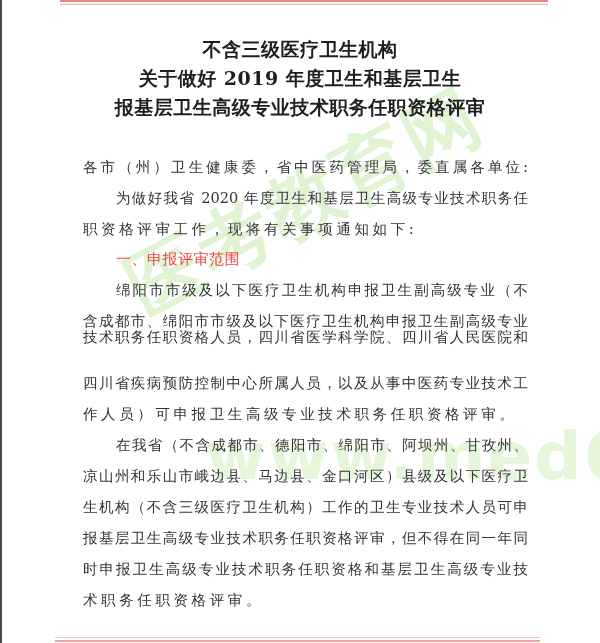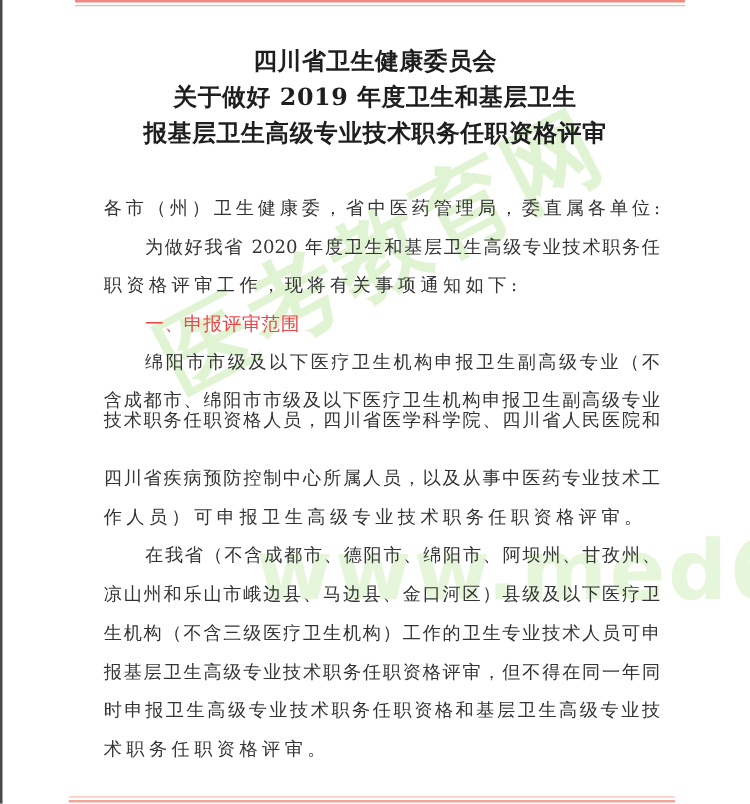--- a/index.html
+++ b/index.html
@@ -124,21 +124,21 @@
 <div class="left-edge"></div>
 
 <div class="rule-top">
   <div class="thick"></div>
   <div class="thin"></div>
 </div>
 
 <div class="watermark wm-cn">医考教育网</div>
 <div class="watermark wm-url">www.med66.com</div>
 
-<div class="title title-1">四川省卫生健康委员会</div>
+<div class="title title-1">不含三级医疗卫生机构</div>
 <div class="title title-2">关于做好 2019 年度卫生和基层卫生</div>
 <div class="title title-3">报基层卫生高级专业技术职务任职资格评审</div>
 
 <div class="line" style="top:156px;">各市（州）卫生健康委，省中医药管理局，委直属各单位:</div>
 
 <div class="line indent" style="top:187px;">为做好我省 2020 年度卫生和基层卫生高级专业技术职务任</div>
 <div class="line short" style="top:218px;">职资格评审工作，现将有关事项通知如下:</div>
 
 <div class="heading" style="top:248px;">一、申报评审范围</div>
 

